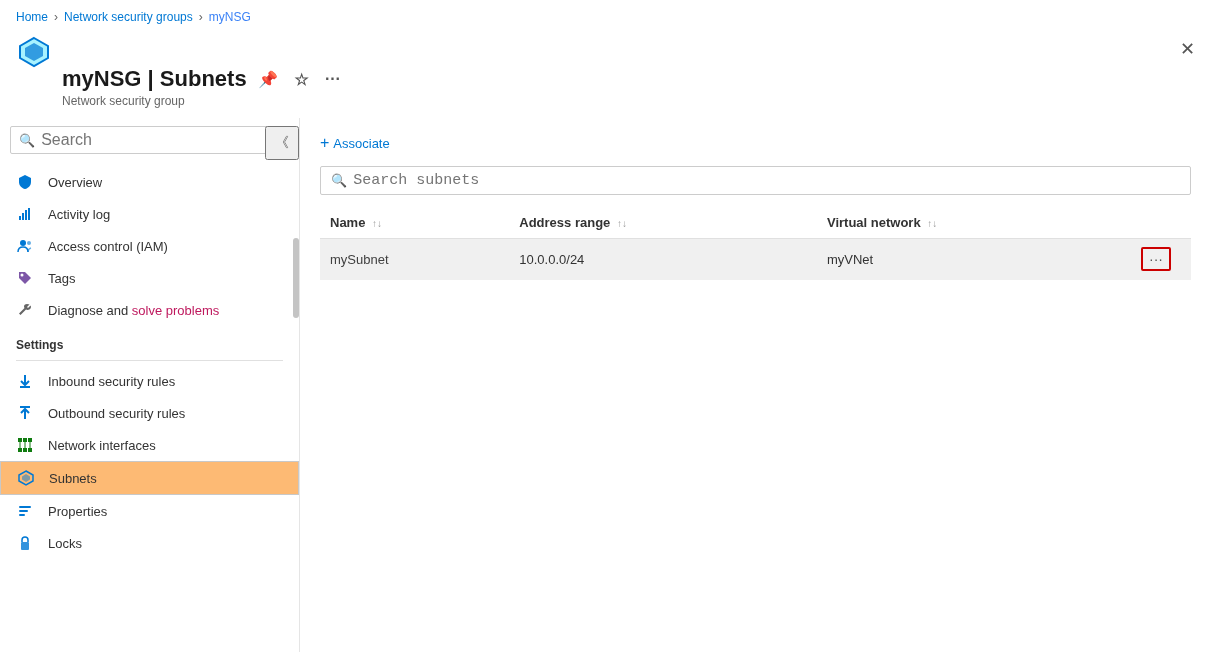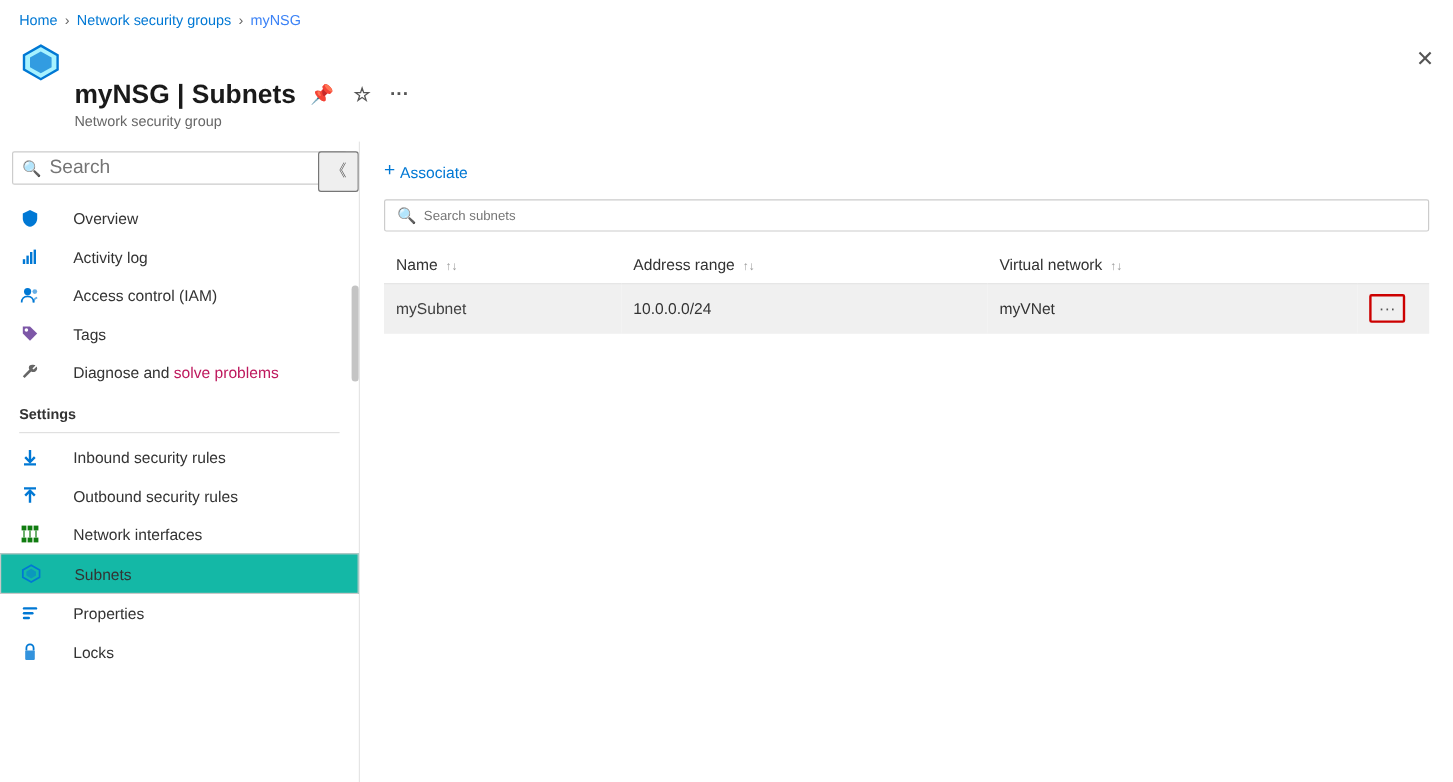--- a/index.html
+++ b/index.html
@@ -25,42 +25,42 @@
     .main-layout { display: flex; height: calc(652px - 90px); }
 
     
     .sidebar { width: 300px; min-width: 300px; border-right: 1px solid #e5e5e5; display: flex; flex-direction: column; overflow-y: auto; position: relative; }
     .sidebar-search { padding: 8px 10px; }
     .sidebar-search-box { display: flex; align-items: center; border: 1px solid #ccc; border-radius: 2px; padding: 4px 8px; gap: 6px; background: #fff; }
     .sidebar-search-box input { border: none; outline: none; font-size: 16px; width: 100%; }
     .collapse-btn { position: absolute; right: 0; top: 8px; cursor: pointer; font-size: 14px; color: #555; padding: 6px 8px; }
 
     .sidebar-nav { list-style: none; padding: 4px 0; flex: 1; }
-    .sidebar-nav-item { display: flex; align-items: center; gap: 27px; padding: 7px 16px; cursor: pointer; font-size: 13px; color: #333; }
-    .sidebar-nav-item.active { background: #14b8a6; border: 1px solid #c8c8c8; }
+    .sidebar-nav-item { display: flex; align-items: center; gap: 14px; padding: 7px 16px; cursor: pointer; font-size: 13px; color: #333; }
+    .sidebar-nav-item.active { background: #fdba74; border: 1px solid #c8c8c8; }
     .nav-icon { width: 18px; height: 18px; display: flex; align-items: center; justify-content: center; flex-shrink: 0; }
 
     .sidebar-section-label { font-size: 12px; font-weight: 600; color: #333; padding: 12px 16px 4px 16px; }
     .sidebar-divider { border: none; border-top: 1px solid #e0e0e0; margin: 4px 16px; }
 
     
     .sidebar-scrollbar { position: absolute; right: 0; top: 120px; width: 6px; height: 80px; background: #c4c4c4; border-radius: 3px; }
 
     
     .content { flex: 1; display: flex; flex-direction: column; padding: 16px 20px; overflow: auto; }
     .content-toolbar { display: flex; align-items: center; gap: 8px; margin-bottom: 14px; }
     .associate-btn { display: flex; align-items: center; gap: 4px; color: #0078d4; cursor: pointer; font-size: 13px; background: none; border: none; }
 
     
     .content-search { display: flex; align-items: center; border: 1px solid #ccc; border-radius: 2px; padding: 5px 10px; gap: 6px; margin-bottom: 12px; background: #fff; }
     .content-search input { border: none; outline: none; font-size: 13px; width: 100%; }
 
     
     .data-table { width: 100%; border-collapse: collapse; }
-    .data-table th { text-align: left; font-weight: 400; font-size: 13px; padding: 8px 10px; border-bottom: 1px solid #e0e0e0; color: #333; white-space: nowrap; }
+    .data-table th { text-align: left; font-weight: 700; font-size: 13px; padding: 8px 10px; border-bottom: 1px solid #e0e0e0; color: #333; white-space: nowrap; }
     .data-table th .sort-icon { color: #999; font-size: 10px; margin-left: 3px; }
     .data-table td { padding: 8px 10px; border-bottom: 1px solid #f0f0f0; font-size: 13px; vertical-align: middle; }
     .data-table tr.selected { background: #f0f0f0; }
 
     .row-link { color: #404040; cursor: pointer; text-decoration: none; }
 
     .more-btn { border: 2px solid #c00; border-radius: 2px; background: none; cursor: pointer; padding: 2px 6px; font-size: 14px; color: #555; }
 
     
     .color-blue { color: #0078d4; }
@@ -245,21 +245,21 @@
 
     <div class="content-toolbar">
       <button class="associate-btn">
         <span style="font-size:16px; font-weight:300;">+</span>
         <span>Associate</span>
       </button>
     </div>
 
     <div class="content-search">
       <span style="color:#666; font-size:13px;">🔍</span>
-      <input type="text" style="border: none; outline: none; font-size: 11px; width: 100%;" placeholder="Search subnets">
+      <input type="text" style="border: none; outline: none; font-size: 15px; width: 100%; font-family: Liberation Mono, monospace;" placeholder="Search subnets">
     </div>
 
     <table class="data-table">
       <thead>
         <tr>
           <th>
             <span>Name</span>
             <span class="sort-icon">↑↓</span>
           </th>
           <th>

